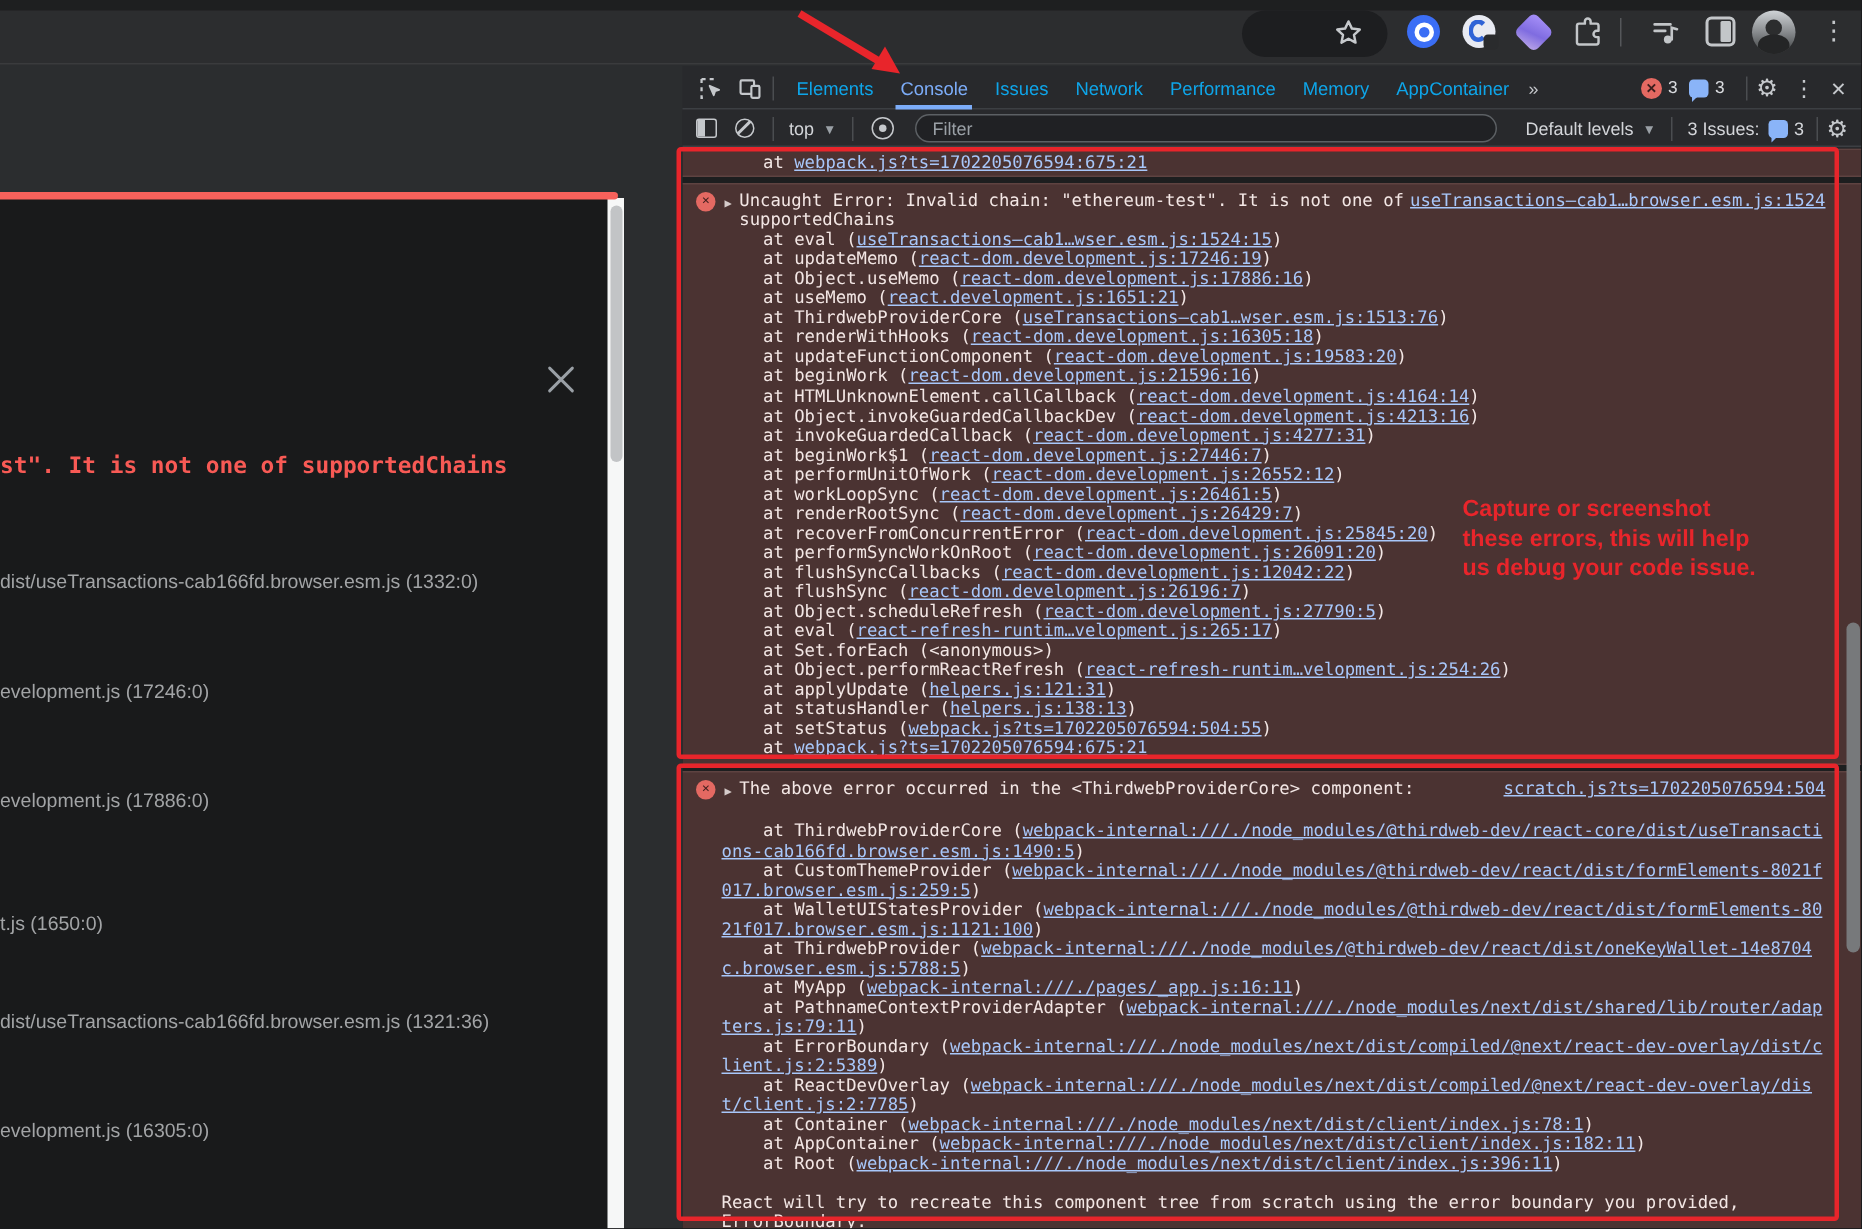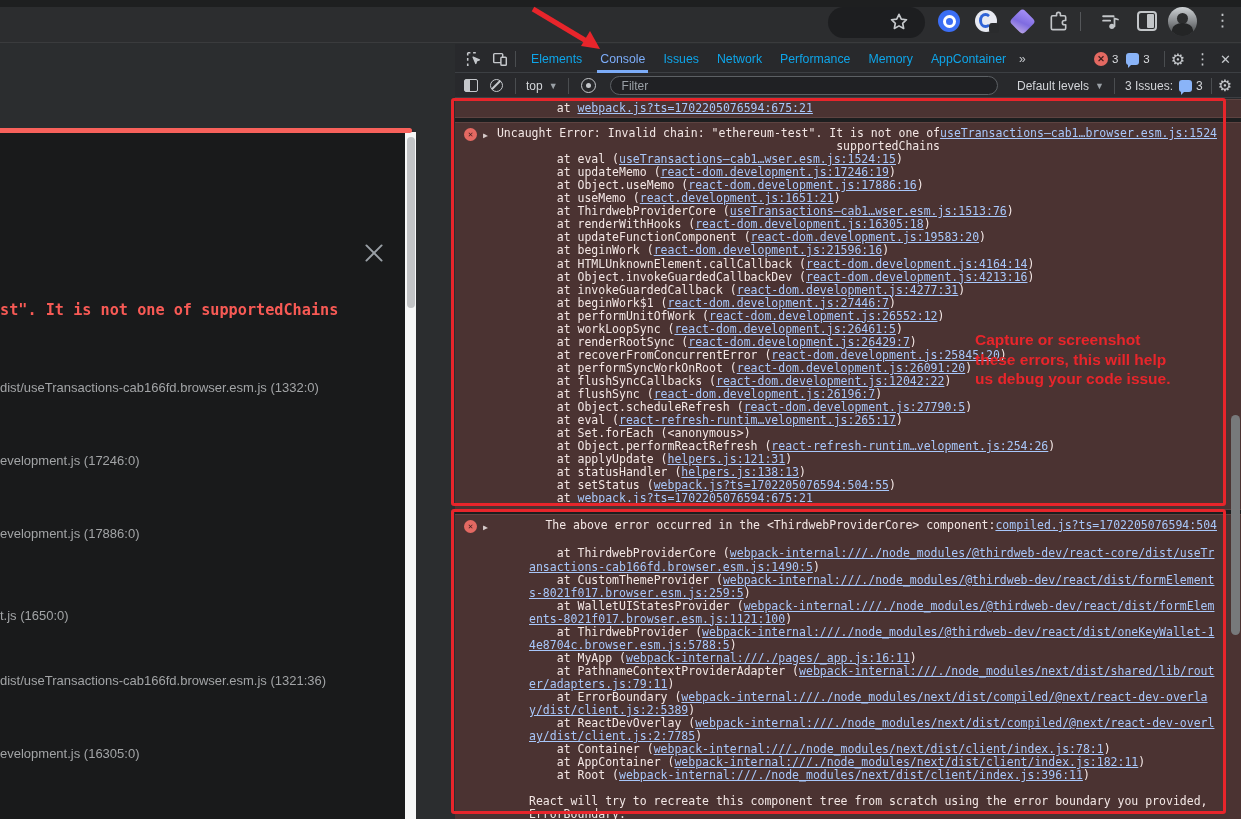--- a/index.html
+++ b/index.html
@@ -65,25 +65,25 @@
   .filter { width:388px; height:19px; margin-left:8px; background:#202124; border:1px solid #5c6064; border-radius:10px; color:#d3d5d9; font-size:12px; padding:0 11px; outline:none; font-family:"Liberation Sans",sans-serif; }
   .filter::placeholder { color:#9aa0a6; }
   .spacer { flex:1; }
 
   
   .console { position:absolute; left:0; top:55px; width:786px; height:720px; background:#252628; overflow:hidden; font-family:"DejaVu Sans Mono", monospace; font-size:11.5px; line-height:13.05px; color:#f3e7e5; }
   .err-block { position:relative; background:#4b3332; border-top:1px solid #5e4341; border-bottom:1px solid #5e4341; padding:4px 24px 4px 8px; }
   .hdr-row { display:flex; align-items:flex-start; }
   .err-x { width:13px; height:13px; flex:0 0 auto; margin:0 6px 0 1px; border-radius:50%; background:#e46962; color:#44201f; font-size:8.5px; font-weight:bold; display:flex; align-items:center; justify-content:center; margin-top:0.5px; }
   .tri { flex:0 0 auto; font-size:8px; color:#d6cccb; margin:2px 5px 0 0; }
-  .hdr-msg { flex:1; white-space:pre-wrap; word-break:break-word;text-align:right; }
+  .hdr-msg { flex:1; white-space:pre-wrap; word-break:break-word; }
   .src-link { flex:0 0 auto; white-space:nowrap; }
   a.clink, .clink { color:#a8c7fa; text-decoration:underline; cursor:pointer; }
   .stack { margin-left:18px; white-space:pre-wrap; word-break:break-all; }
-  .cline { white-space:pre-wrap;margin-left:48px; }
+  .cline { white-space:pre-wrap; }
   .blk-gap { height:4px; background:#1d1e1f; }
   .console-scrollbar { position:absolute; left:774px; top:0; width:12px; height:720px; }
   .console-thumb { position:absolute; left:1.5px; top:316px; width:9px; height:220px; background:#77797b; border-radius:4.5px; }
 
   
   .ann-rect { position:absolute; border:3px solid #e8252b; border-radius:3px; pointer-events:none; }
   .ann-note { position:absolute; left:975px; top:330px; color:#e8252b; font-size:15.5px; line-height:19.5px; font-weight:bold; pointer-events:none; }
   .ann-topline { position:absolute; left:0; top:128px; width:412px; height:4.5px; background:#f8615b; border-radius:0 6px 6px 0; pointer-events:none; }
   .ann-arrow { position:absolute; left:0; top:0; width:1241px; height:819px; pointer-events:none; }
 </style>
@@ -228,21 +228,21 @@
         </div>
         <div class="stack" id="stack1"><div class="cline"><span>    at eval (</span><span class="clink">useTransactions–cab1…wser.esm.js:1524:15</span><span>)</span></div><div class="cline"><span>    at updateMemo (</span><span class="clink">react-dom.development.js:17246:19</span><span>)</span></div><div class="cline"><span>    at Object.useMemo (</span><span class="clink">react-dom.development.js:17886:16</span><span>)</span></div><div class="cline"><span>    at useMemo (</span><span class="clink">react.development.js:1651:21</span><span>)</span></div><div class="cline"><span>    at ThirdwebProviderCore (</span><span class="clink">useTransactions–cab1…wser.esm.js:1513:76</span><span>)</span></div><div class="cline"><span>    at renderWithHooks (</span><span class="clink">react-dom.development.js:16305:18</span><span>)</span></div><div class="cline"><span>    at updateFunctionComponent (</span><span class="clink">react-dom.development.js:19583:20</span><span>)</span></div><div class="cline"><span>    at beginWork (</span><span class="clink">react-dom.development.js:21596:16</span><span>)</span></div><div class="cline"><span>    at HTMLUnknownElement.callCallback (</span><span class="clink">react-dom.development.js:4164:14</span><span>)</span></div><div class="cline"><span>    at Object.invokeGuardedCallbackDev (</span><span class="clink">react-dom.development.js:4213:16</span><span>)</span></div><div class="cline"><span>    at invokeGuardedCallback (</span><span class="clink">react-dom.development.js:4277:31</span><span>)</span></div><div class="cline"><span>    at beginWork$1 (</span><span class="clink">react-dom.development.js:27446:7</span><span>)</span></div><div class="cline"><span>    at performUnitOfWork (</span><span class="clink">react-dom.development.js:26552:12</span><span>)</span></div><div class="cline"><span>    at workLoopSync (</span><span class="clink">react-dom.development.js:26461:5</span><span>)</span></div><div class="cline"><span>    at renderRootSync (</span><span class="clink">react-dom.development.js:26429:7</span><span>)</span></div><div class="cline"><span>    at recoverFromConcurrentError (</span><span class="clink">react-dom.development.js:25845:20</span><span>)</span></div><div class="cline"><span>    at performSyncWorkOnRoot (</span><span class="clink">react-dom.development.js:26091:20</span><span>)</span></div><div class="cline"><span>    at flushSyncCallbacks (</span><span class="clink">react-dom.development.js:12042:22</span><span>)</span></div><div class="cline"><span>    at flushSync (</span><span class="clink">react-dom.development.js:26196:7</span><span>)</span></div><div class="cline"><span>    at Object.scheduleRefresh (</span><span class="clink">react-dom.development.js:27790:5</span><span>)</span></div><div class="cline"><span>    at eval (</span><span class="clink">react-refresh-runtim…velopment.js:265:17</span><span>)</span></div><div class="cline"><span>    at Set.forEach (&lt;anonymous&gt;)</span></div><div class="cline"><span>    at Object.performReactRefresh (</span><span class="clink">react-refresh-runtim…velopment.js:254:26</span><span>)</span></div><div class="cline"><span>    at applyUpdate (</span><span class="clink">helpers.js:121:31</span><span>)</span></div><div class="cline"><span>    at statusHandler (</span><span class="clink">helpers.js:138:13</span><span>)</span></div><div class="cline"><span>    at setStatus (</span><span class="clink">webpack.js?ts=1702205076594:504:55</span><span>)</span></div><div class="cline"><span>    at </span><span class="clink">webpack.js?ts=1702205076594:675:21</span></div></div>
       </div>
       <div class="blk-gap"></div>
 
       <div class="err-block" style="min-height:306px">
         <div class="hdr-row">
           <div class="err-x">✕</div>
           <div class="tri">▶</div>
           <div class="hdr-msg">The above error occurred in the &lt;ThirdwebProviderCore&gt; component:</div>
-          <div class="src-link clink">compiled.js?ts=1702205076594:504</div>
+          <div class="src-link clink">scratch.js?ts=1702205076594:504</div>
         </div>
         <div class="stack" id="stack2" style="margin-top:13px"><div class="cline"><span>    at ThirdwebProviderCore (</span><span class="clink">webpack-internal:///./node_modules/@thirdweb-dev/react-core/dist/useTransactions-cab166fd.browser.esm.js:1490:5</span><span>)</span></div><div class="cline"><span>    at CustomThemeProvider (</span><span class="clink">webpack-internal:///./node_modules/@thirdweb-dev/react/dist/formElements-8021f017.browser.esm.js:259:5</span><span>)</span></div><div class="cline"><span>    at WalletUIStatesProvider (</span><span class="clink">webpack-internal:///./node_modules/@thirdweb-dev/react/dist/formElements-8021f017.browser.esm.js:1121:100</span><span>)</span></div><div class="cline"><span>    at ThirdwebProvider (</span><span class="clink">webpack-internal:///./node_modules/@thirdweb-dev/react/dist/oneKeyWallet-14e8704c.browser.esm.js:5788:5</span><span>)</span></div><div class="cline"><span>    at MyApp (</span><span class="clink">webpack-internal:///./pages/_app.js:16:11</span><span>)</span></div><div class="cline"><span>    at PathnameContextProviderAdapter (</span><span class="clink">webpack-internal:///./node_modules/next/dist/shared/lib/router/adapters.js:79:11</span><span>)</span></div><div class="cline"><span>    at ErrorBoundary (</span><span class="clink">webpack-internal:///./node_modules/next/dist/compiled/@next/react-dev-overlay/dist/client.js:2:5389</span><span>)</span></div><div class="cline"><span>    at ReactDevOverlay (</span><span class="clink">webpack-internal:///./node_modules/next/dist/compiled/@next/react-dev-overlay/dist/client.js:2:7785</span><span>)</span></div><div class="cline"><span>    at Container (</span><span class="clink">webpack-internal:///./node_modules/next/dist/client/index.js:78:1</span><span>)</span></div><div class="cline"><span>    at AppContainer (</span><span class="clink">webpack-internal:///./node_modules/next/dist/client/index.js:182:11</span><span>)</span></div><div class="cline"><span>    at Root (</span><span class="clink">webpack-internal:///./node_modules/next/dist/client/index.js:396:11</span><span>)</span></div><div class="cline">&nbsp;</div><div class="cline"><span>React will try to recreate this component tree from scratch using the error boundary you provided,</span></div><div class="cline"><span>ErrorBoundary.</span></div></div>
       </div>
 
       <div class="console-scrollbar">
         <div class="console-thumb"></div>
       </div>
     </div>
   </div>
 

